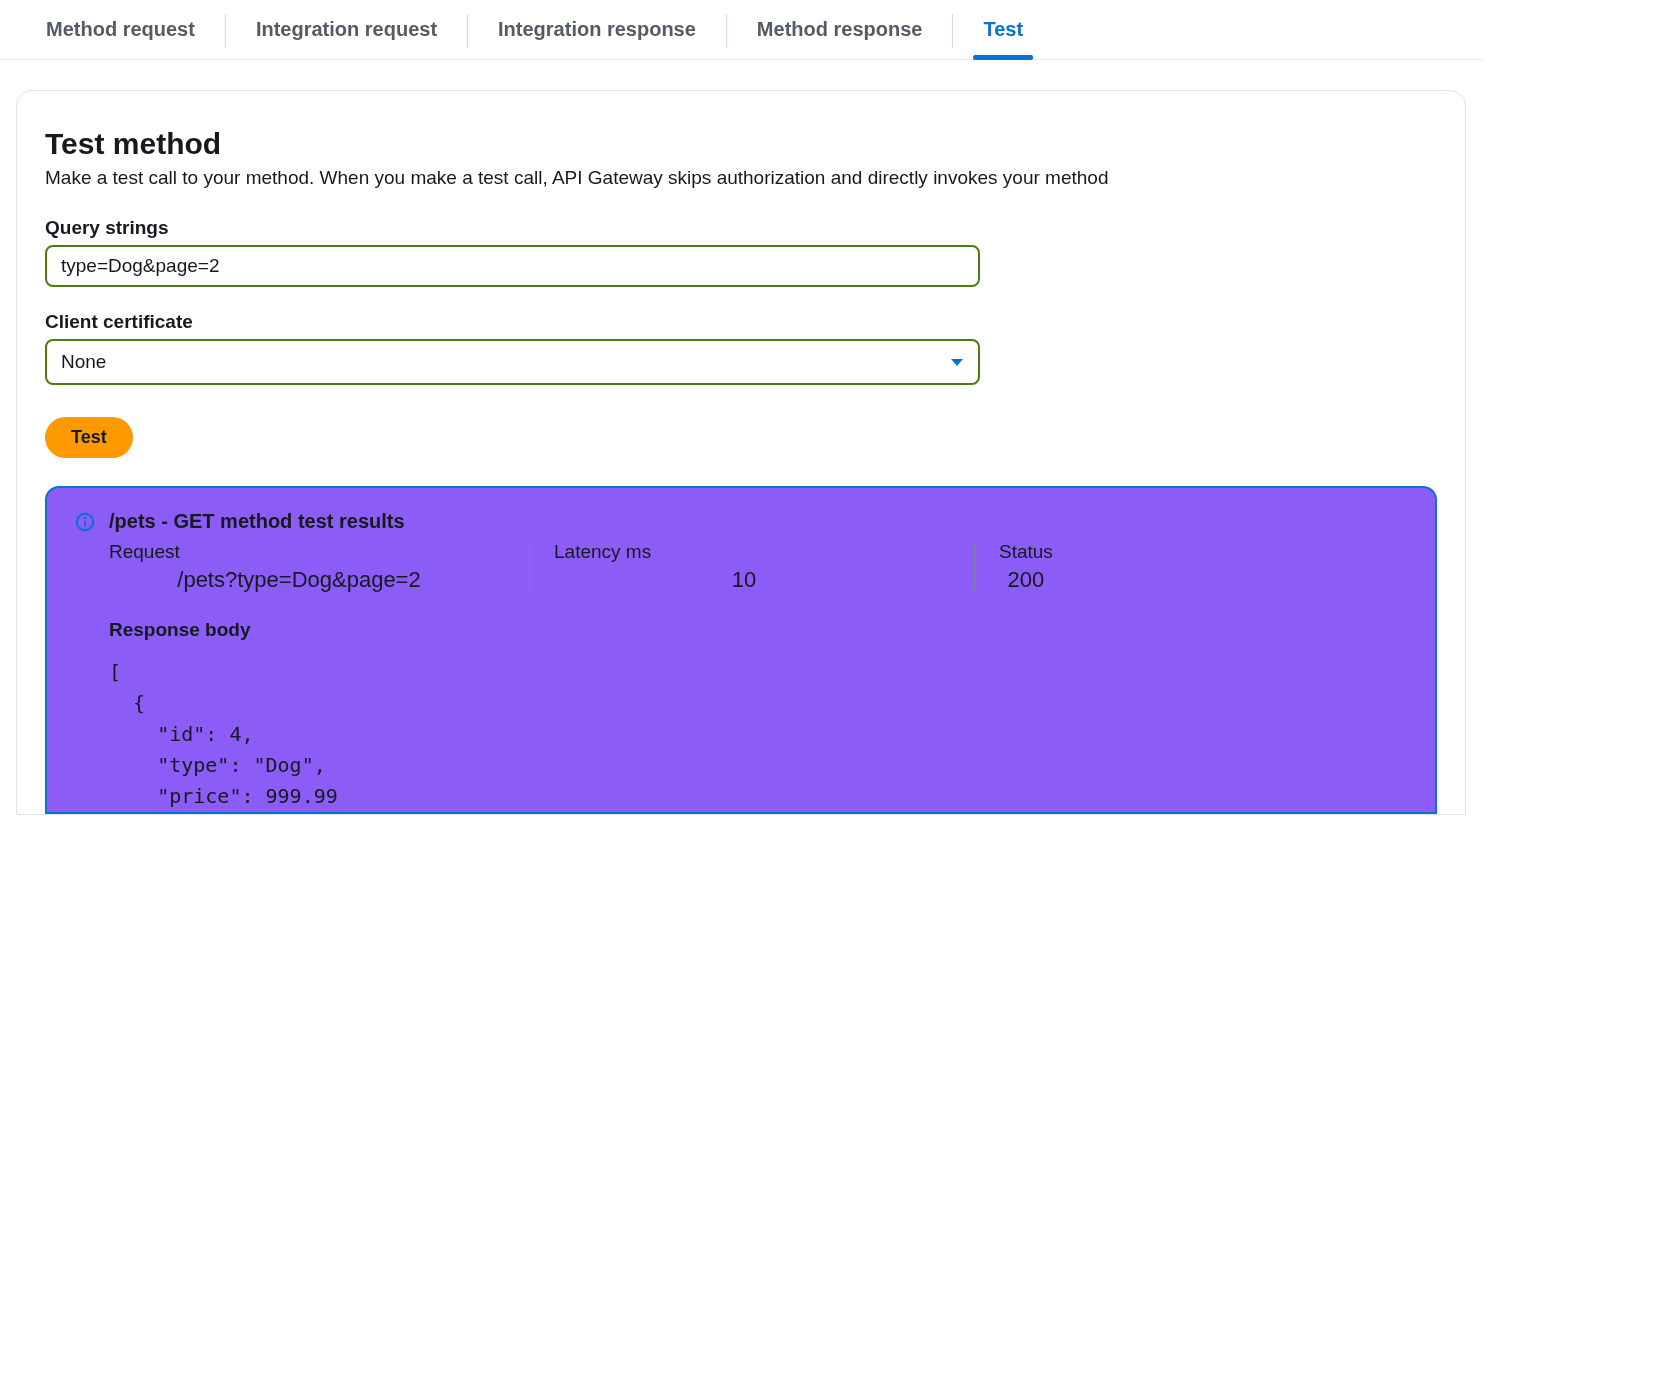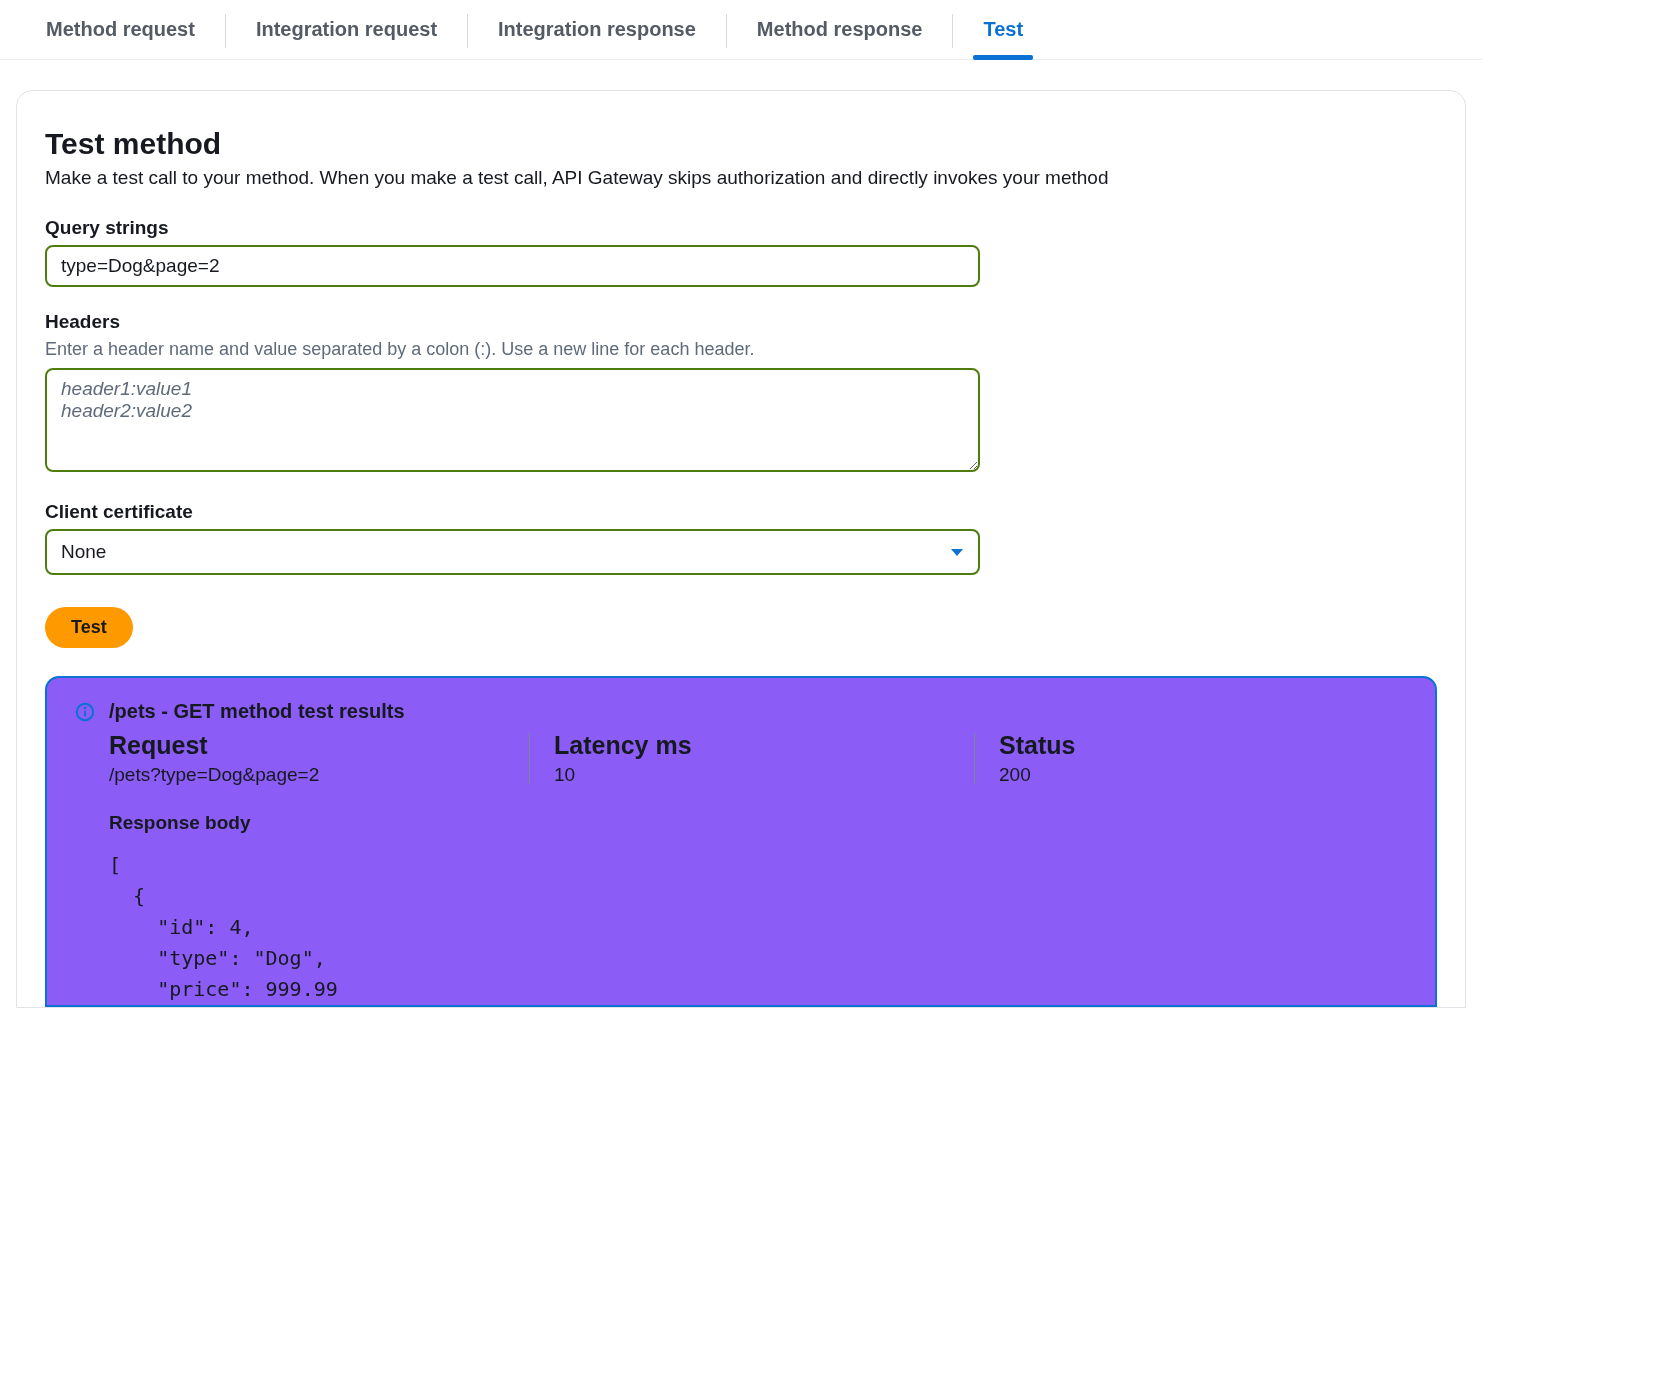--- a/index.html
+++ b/index.html
@@ -165,26 +165,27 @@
   }
   .metric {
     padding-right: 40px;
   }
   .metric + .msep {
     width: 1px;
     background: #7d8998;
     margin: 2px 24px 2px 0;
   }
   .metric .m-label {
-    font-weight: 700;
-    font-size: 25px;
+    font-weight: 400;
+    font-size: 19px;
   }
   .metric .m-value {
-    font-size: 19px;
+    font-size: 22px;
     margin-top: 4px;
+    text-align: center;
   }
   .metric.first { flex: 0 0 420px; }
   .metric.mid { flex: 0 0 420px; }
 
   .resp-label {
     font-weight: 800;
     font-size: 19px;
     margin-bottom: 16px;
   }
   .code {
@@ -214,26 +215,20 @@
 
   <div class="panel">
     <h1>Test method</h1>
     <p class="subtitle">Make a test call to your method. When you make a test call, API Gateway skips authorization and directly invokes your method</p>
 
     <div class="form-group">
       <div class="label">Query strings</div>
       <input class="input" type="text" value="type=Dog&amp;page=2" style="">
     </div>
 
-    <div class="form-group">
-      <div class="label">Headers</div>
-      <div class="hint">Enter a header name and value separated by a colon (:). Use a new line for each header.</div>
-      <textarea class="textarea" placeholder="header1:value1
-header2:value2" style=""></textarea>
-    </div>
 
     <div class="form-group">
       <div class="label">Client certificate</div>
       <div class="select-wrapper">
         <div class="select">None</div>
         <span class="select-caret">
           <svg width="14" height="10" viewBox="0 0 14 10">
               <path d="M1 1 L7 8 L13 1 Z" fill="#0972d3"></path>
             </svg>
         </span>

